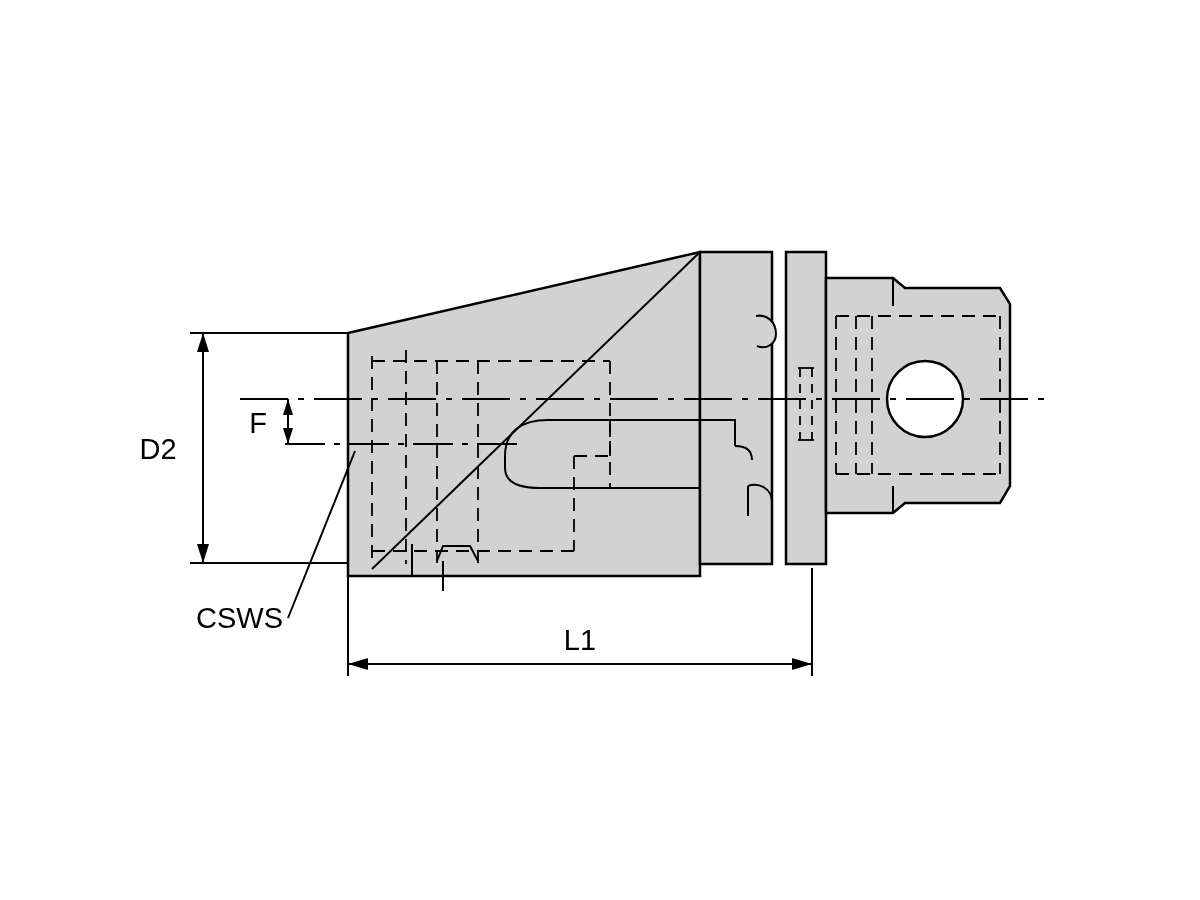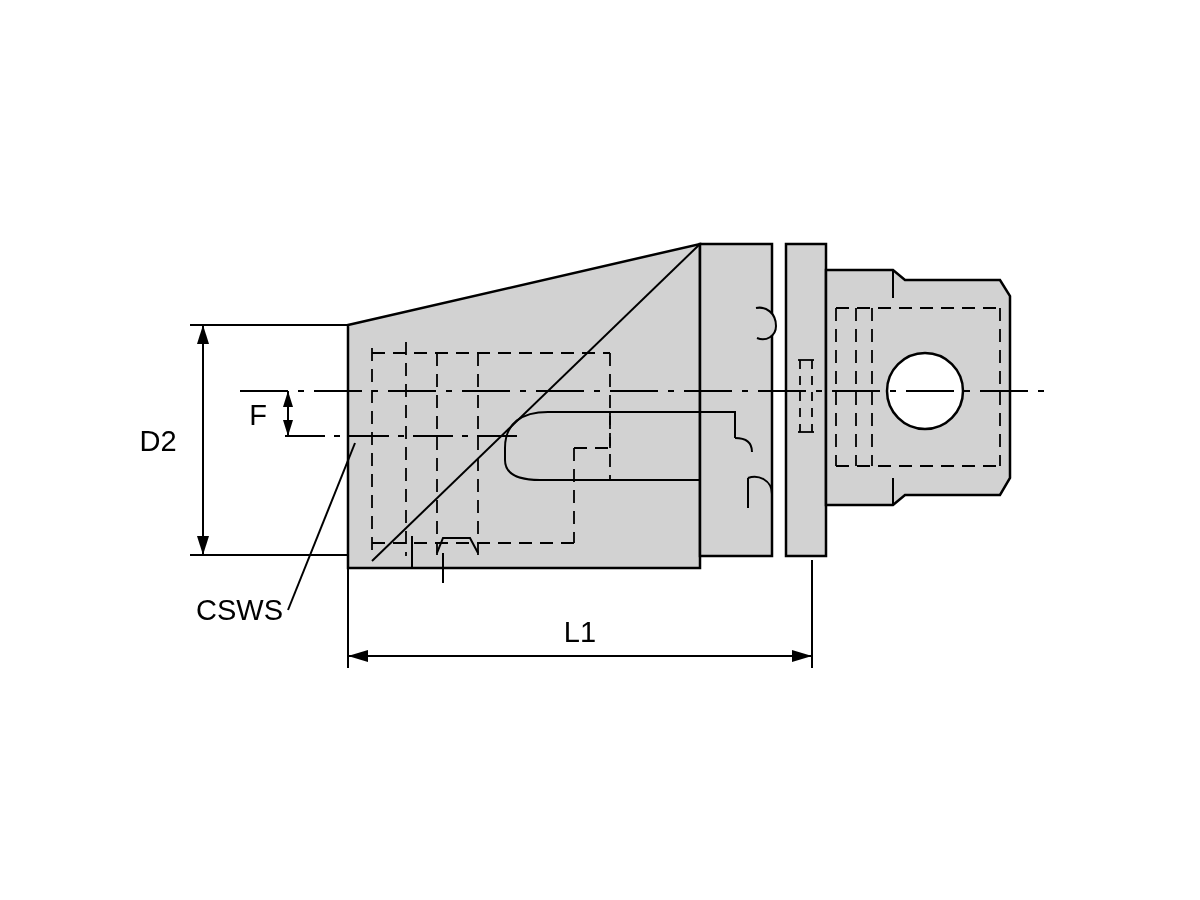--- a/index.html
+++ b/index.html
@@ -9,21 +9,21 @@
   }
   body {
     width: 1200px;
     height: 900px;
     font-family: "Liberation Sans", sans-serif;
     position: relative;
     overflow: hidden;
   }
   #drawing-root {
     position: absolute;
-    left: 0; top: 8px;
+    left: 0; top: 16px;
     width: 1200px;
     height: 729px;
   }
   svg.tech-drawing {
     display: block;
     width: 1200px;
     height: 900px;
   }
   .dim-label {
     font-family: "Liberation Sans", sans-serif;

